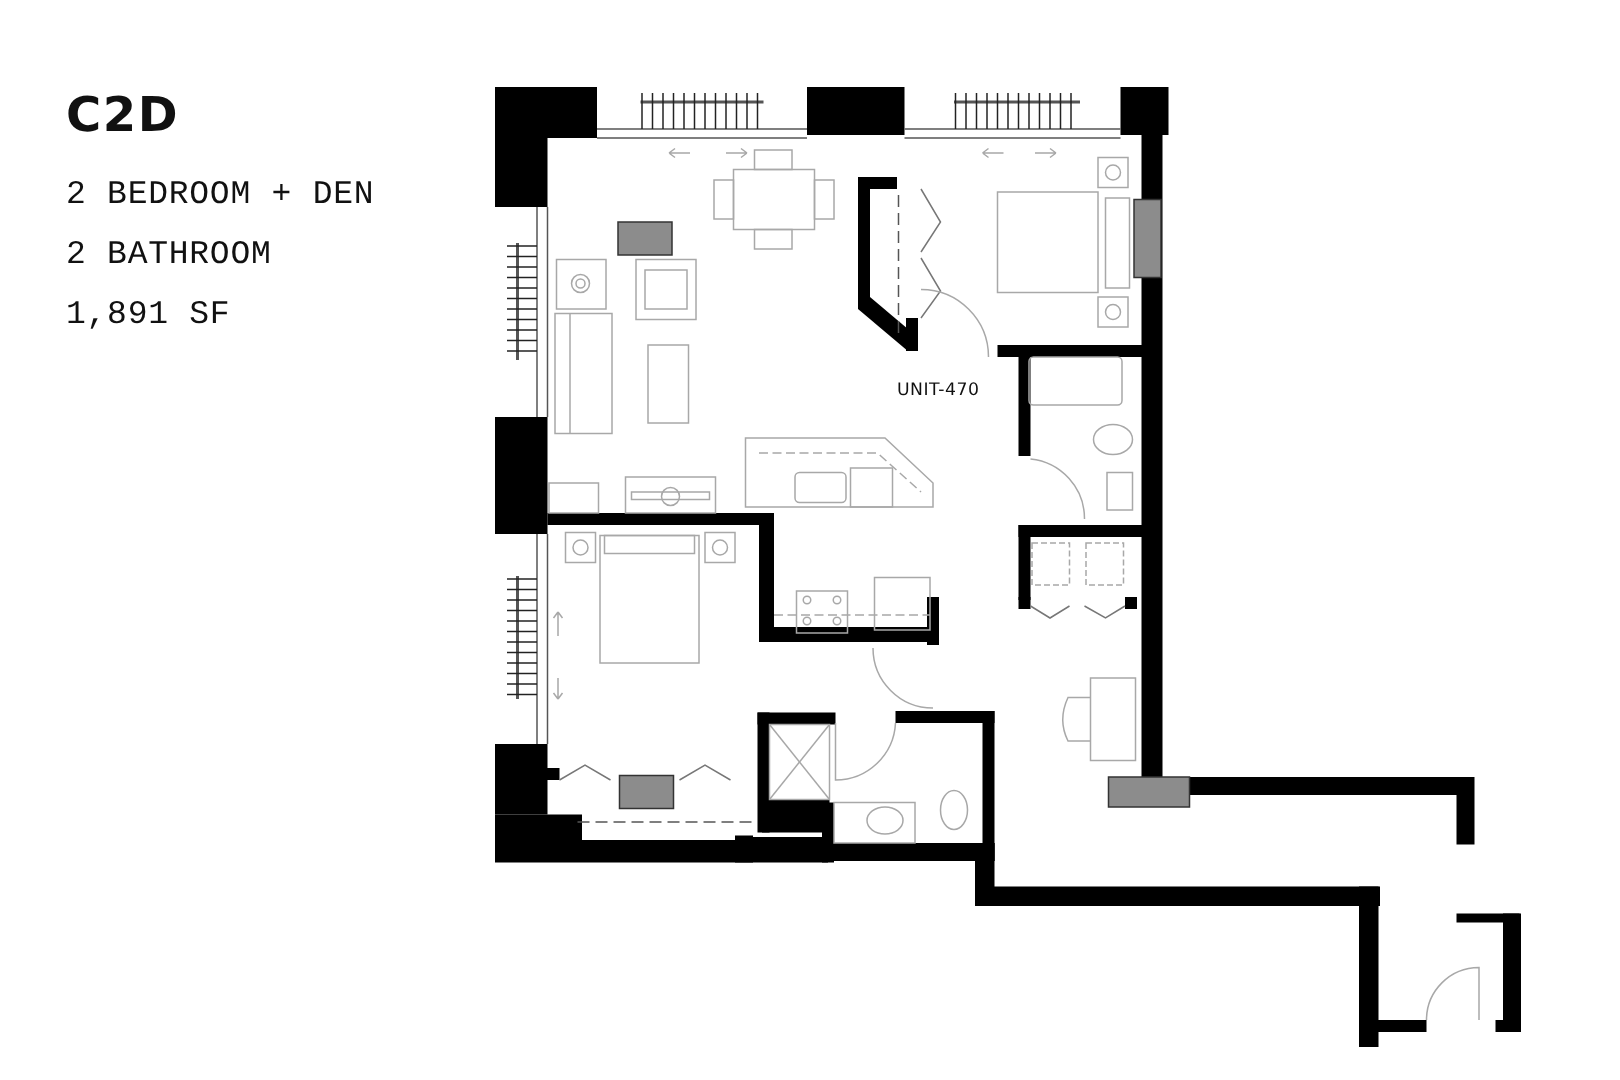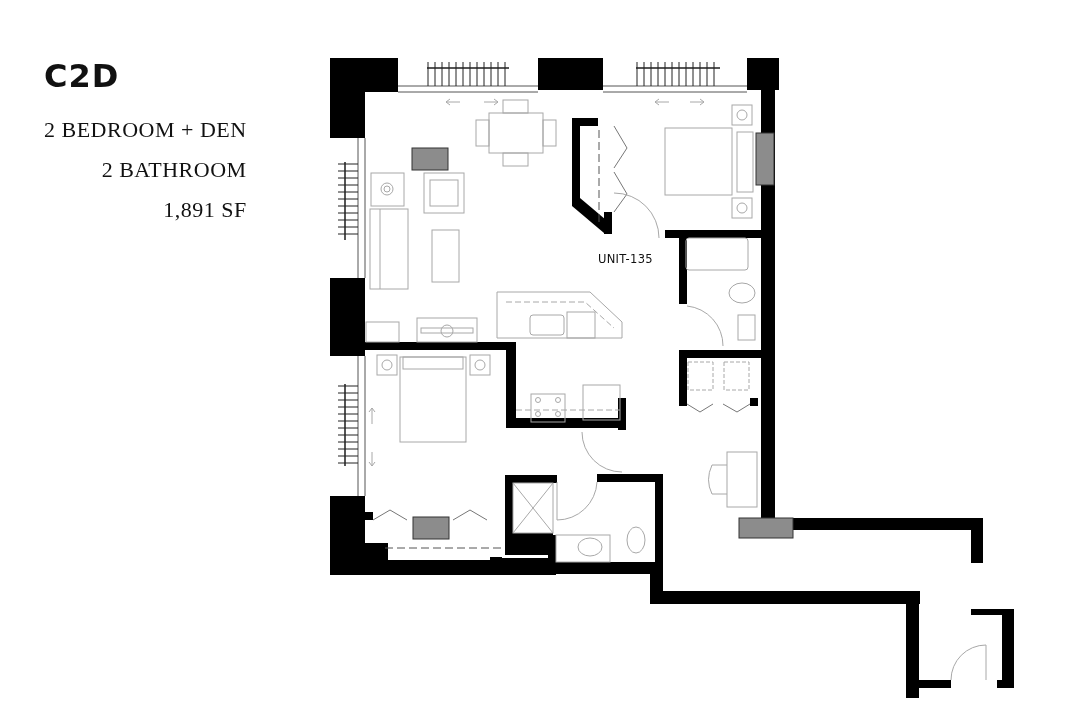--- a/index.html
+++ b/index.html
@@ -1,19 +1,19 @@
 <!DOCTYPE html>
 <html><head>
 <meta charset="utf-8">
 <style>
   html, body { margin:0; padding:0; background:#ffffff; }
   body { width:1080px; height:720px; position:relative; overflow:hidden; font-family:"Liberation Sans", sans-serif; }
   .info { position:absolute; left:44px; top:50px; color:#111; }
   .plan-code { font-family:"DejaVu Sans", sans-serif; font-weight:bold; font-size:32px; letter-spacing:1px; line-height:52px; margin:0 0 8px 0; }
-  .spec { font-family:Liberation Serif, serif; font-size:22px; line-height:40px; letter-spacing:0.5px; font-weight:normal;text-align:right; }
+  .spec { font-family:Liberation Mono, monospace; font-size:22px; line-height:40px; letter-spacing:0.5px; font-weight:normal; }
   svg.plan { position:absolute; left:0; top:0; }
   .unit-label { position:absolute; left:598px; top:252px; font-family:"DejaVu Sans", sans-serif; font-size:11.5px; color:#111; letter-spacing:0.3px; }
 </style>
 </head>
 <body>
 
 <div class="info">
   <div class="plan-code">C2D</div>
   <div class="spec">2 BEDROOM + DEN</div>
   <div class="spec">2 BATHROOM</div>
@@ -251,13 +251,13 @@
 
     <path d="M372,408 V424 M372,408 l-3,4 M372,408 l3,4"></path>
     <path d="M372,452 V466 M372,466 l-3,-4 M372,466 l3,-4"></path>
 
     <rect x="366" y="322" width="33" height="20"></rect>
 
     <path d="M951,680 A35,35 0 0 1 986,645 V680"></path>
   </g>
 </svg>
 
-<div class="unit-label">UNIT-135</div>
+<div class="unit-label">UNIT-470</div>
 
 </body></html>

